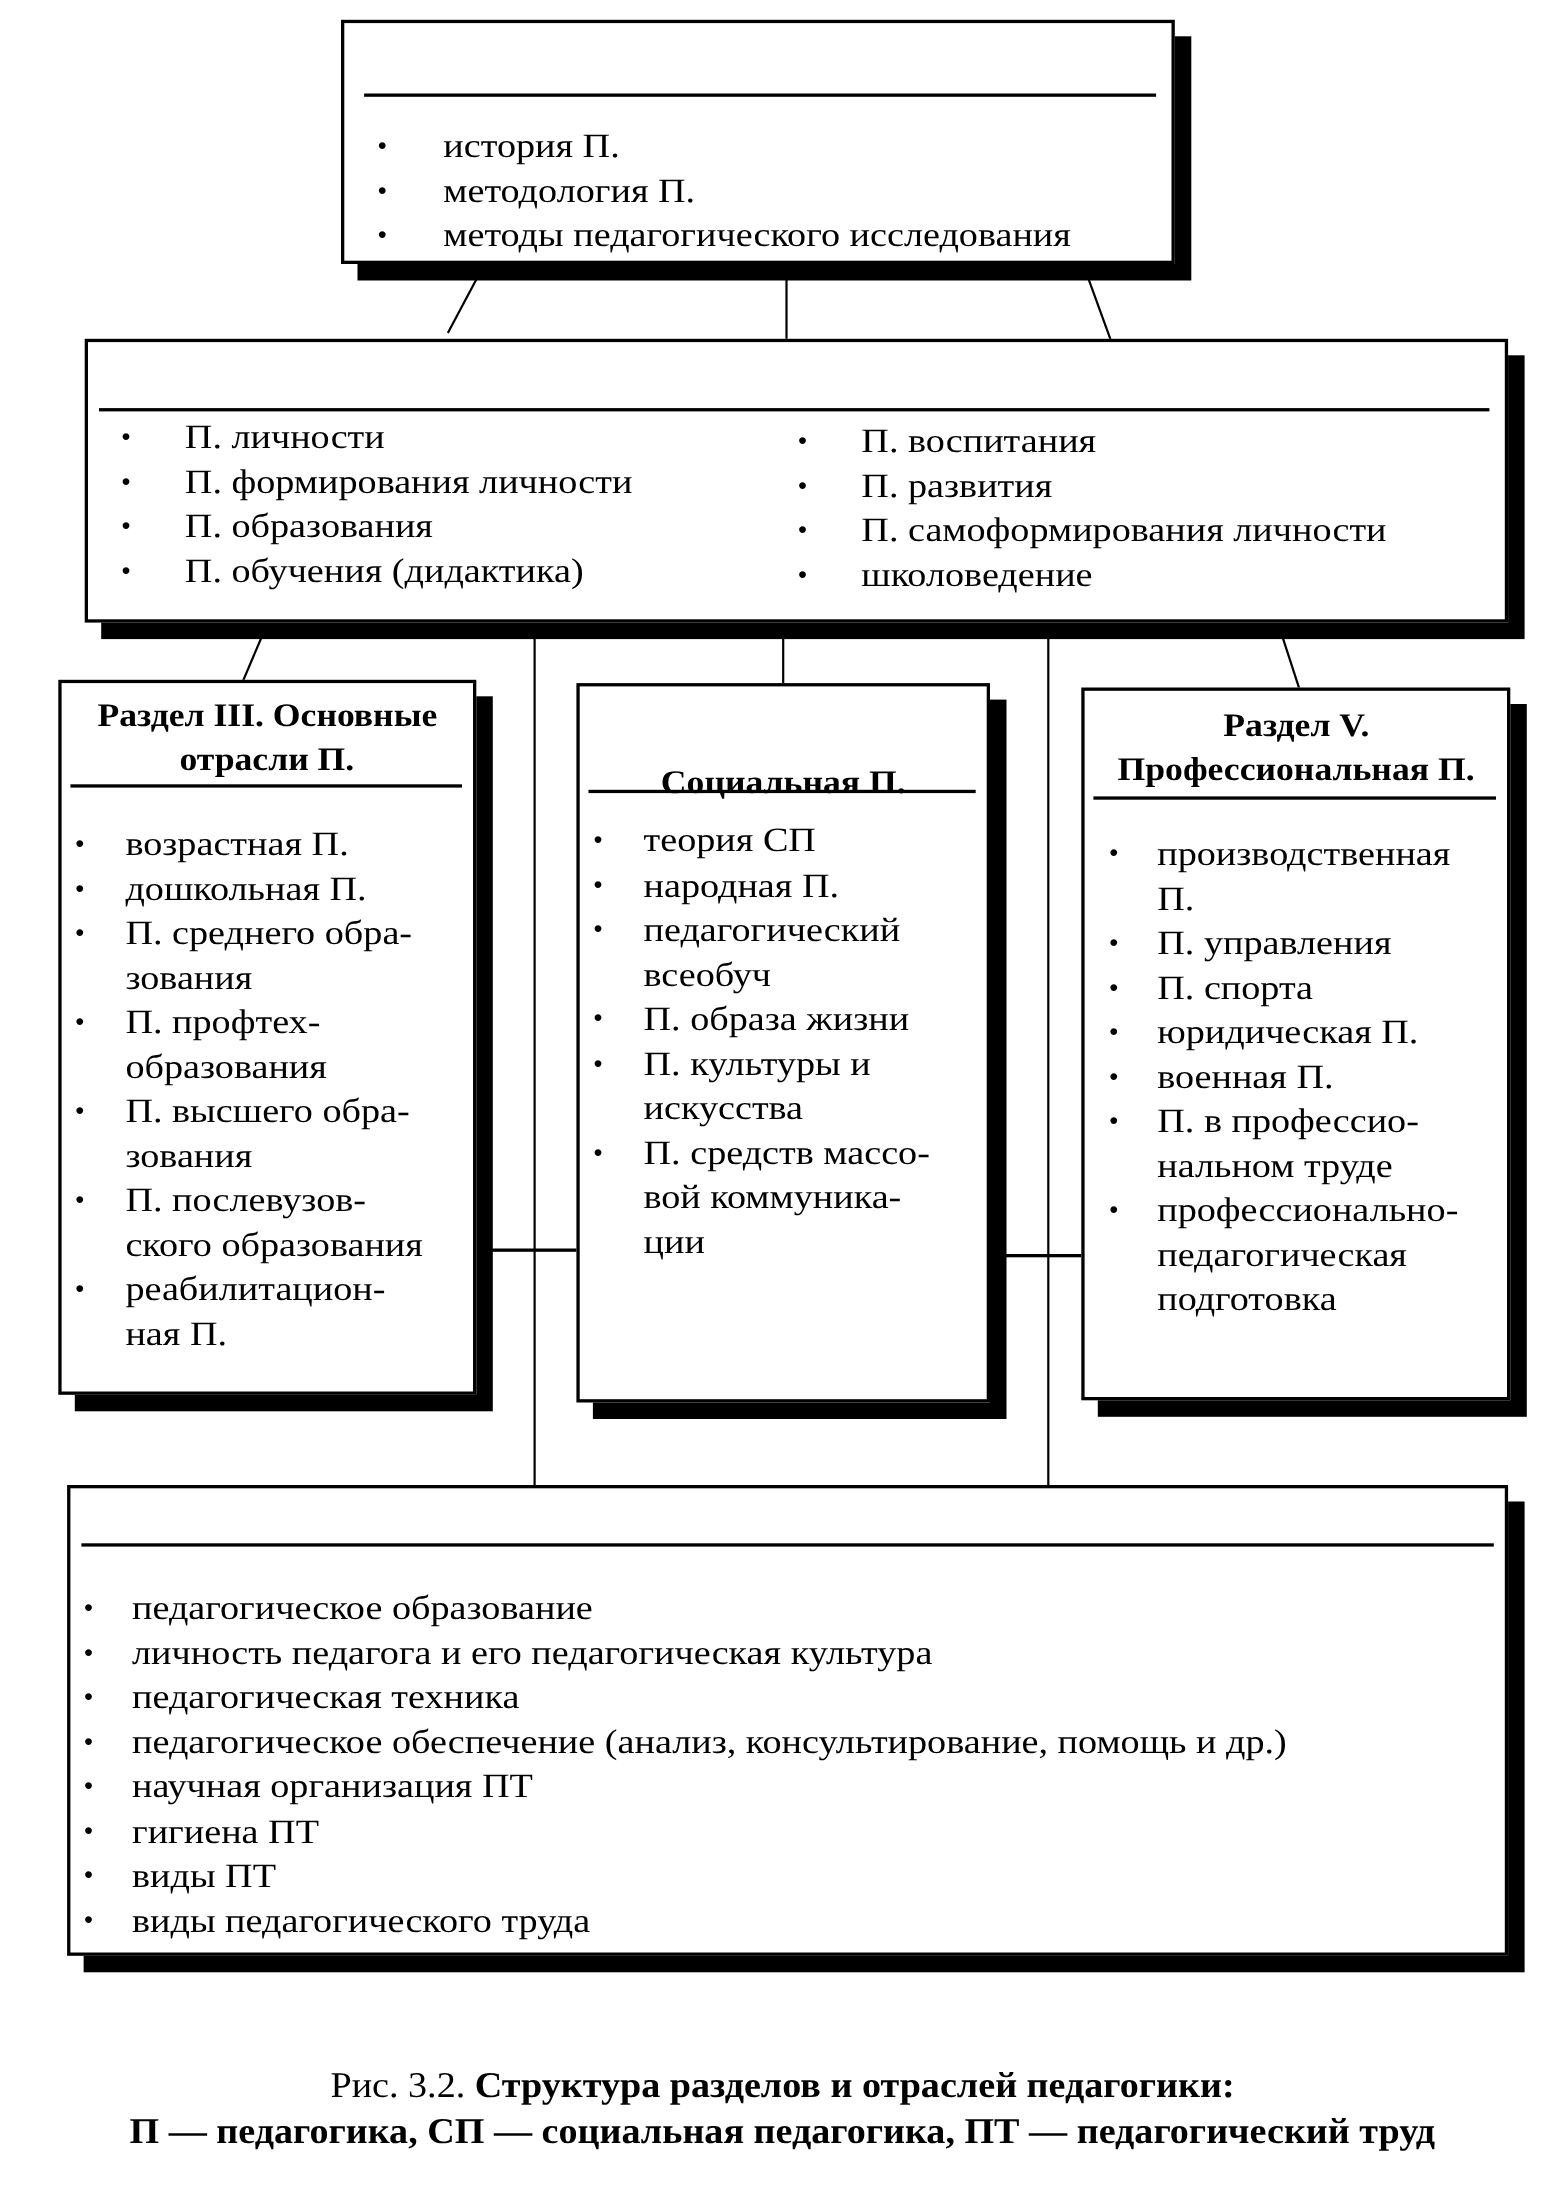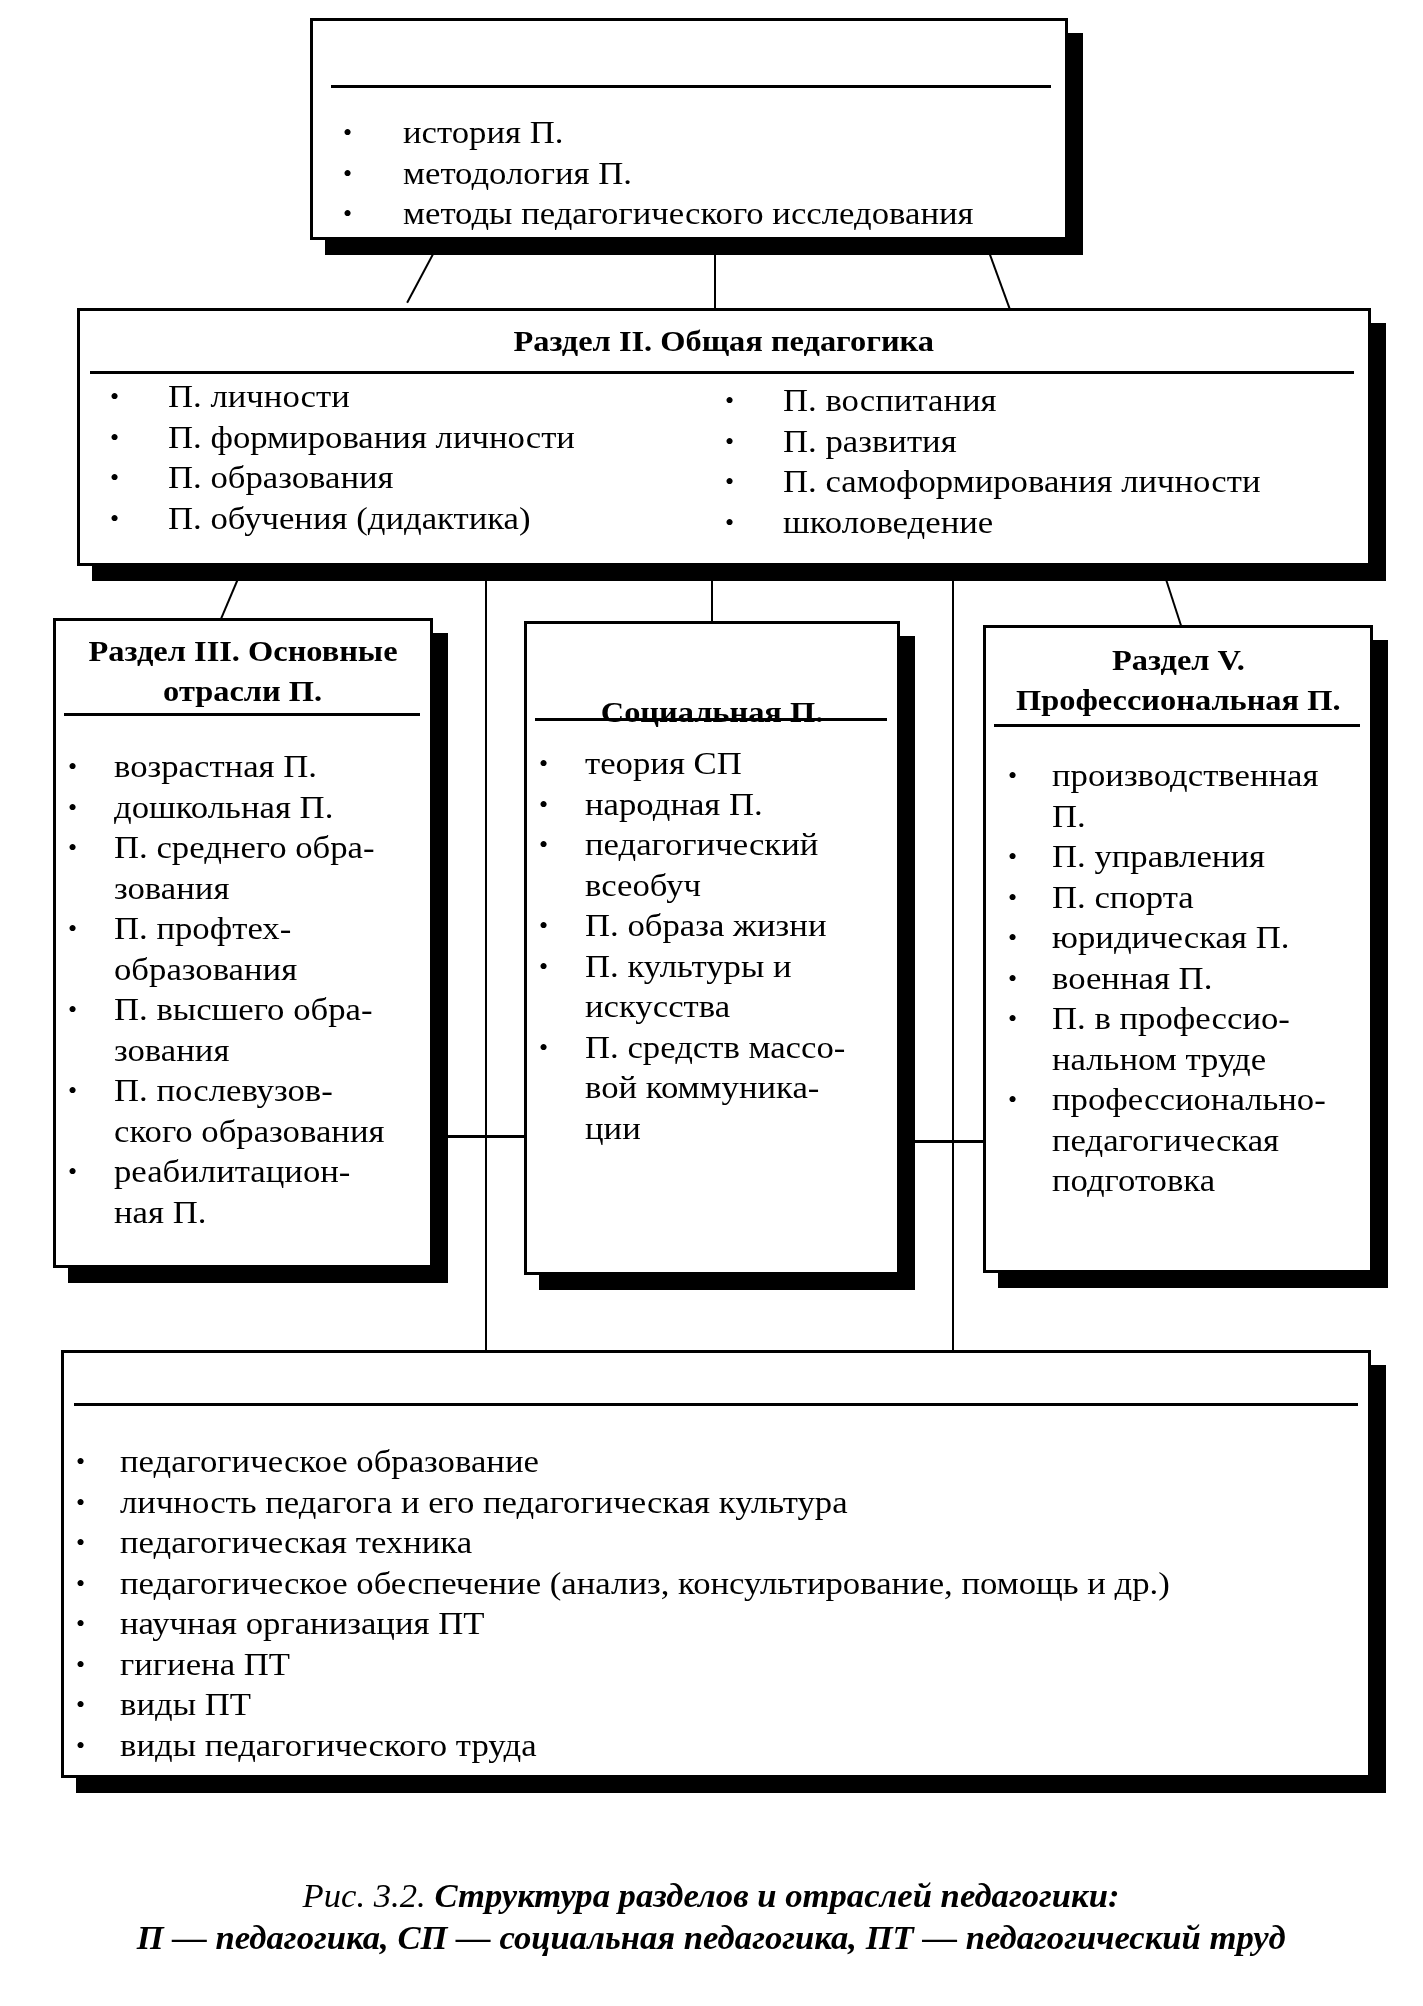--- a/index.html
+++ b/index.html
@@ -10,21 +10,21 @@
   .title { position:absolute; left:0; right:0; text-align:center;
            font-weight:bold; font-size:30px; line-height:40px; white-space:nowrap; }
   .title .t { display:inline-block; transform:scaleX(1.08); }
   .rule { position:absolute; height:3px; background:#000; }
   .list { position:absolute; margin:0; padding:0; list-style:none; }
   .item { position:relative; font-size:31px; line-height:40.5px; white-space:nowrap; }
   .item .b { position:absolute; font-size:26px; }
   .item .tx { display:inline-block; transform:scaleX(1.12); transform-origin:left center; }
   .line { position:absolute; background:#000; }
   .diag { position:absolute; height:2px; background:#000; transform-origin:0 50%; }
-  .cap { position:absolute; left:0; width:1423px; text-align:center; font-style:italic;
+  .cap { position:absolute; left:0; width:1423px; text-align:center; 
          font-size:33px; line-height:40px; white-space:nowrap; }
   .cap .s { display:inline-block; transform:scaleX(1.05); }
 </style>
 </head>
 <body>
 
 <div class="diag" style="left:440px; top:240px; width:70px; transform:rotate(118deg);"></div>
 <div class="line" style="left:714px; top:238px; width:2px; height:72px;"></div>
 <div class="diag" style="left:985px; top:240px; width:72px; transform:rotate(70deg);"></div>
 
@@ -41,23 +41,20 @@
 <div class="box" style="left:310px; top:18px; width:758px; height:222px;">
   <div class="rule" style="left:18px; right:14px; top:64px;"></div>
   <ul class="list" style="left:30px; top:92px;">
     <li class="item"><span class="b" style="left:0;">•</span><span class="tx" style="margin-left:60px;">история П.</span></li>
     <li class="item"><span class="b" style="left:0;">•</span><span class="tx" style="margin-left:60px;">методология П.</span></li>
     <li class="item"><span class="b" style="left:0;">•</span><span class="tx" style="margin-left:60px;">методы педагогического исследования</span></li>
   </ul>
 </div>
 
 <div class="box" style="left:77px; top:308px; width:1294px; height:258px;">
-  <div class="title" style="top:10px;">
-    <span class="t">Раздел II. Общая педагогика</span>
-  </div>
   <div class="rule" style="left:10px; right:14px; top:60px;"></div>
   <ul class="list" style="left:30px; top:66px;">
     <li class="item"><span class="b" style="left:0;">•</span><span class="tx" style="margin-left:58px;">П. личности</span></li>
     <li class="item"><span class="b" style="left:0;">•</span><span class="tx" style="margin-left:58px;">П. формирования личности</span></li>
     <li class="item"><span class="b" style="left:0;">•</span><span class="tx" style="margin-left:58px;">П. образования</span></li>
     <li class="item"><span class="b" style="left:0;">•</span><span class="tx" style="margin-left:58px;">П. обучения (дидактика)</span></li>
   </ul>
   <ul class="list" style="left:645px; top:70px;">
     <li class="item"><span class="b" style="left:0;">•</span><span class="tx" style="margin-left:58px;">П. воспитания</span></li>
     <li class="item"><span class="b" style="left:0;">•</span><span class="tx" style="margin-left:58px;">П. развития</span></li>

